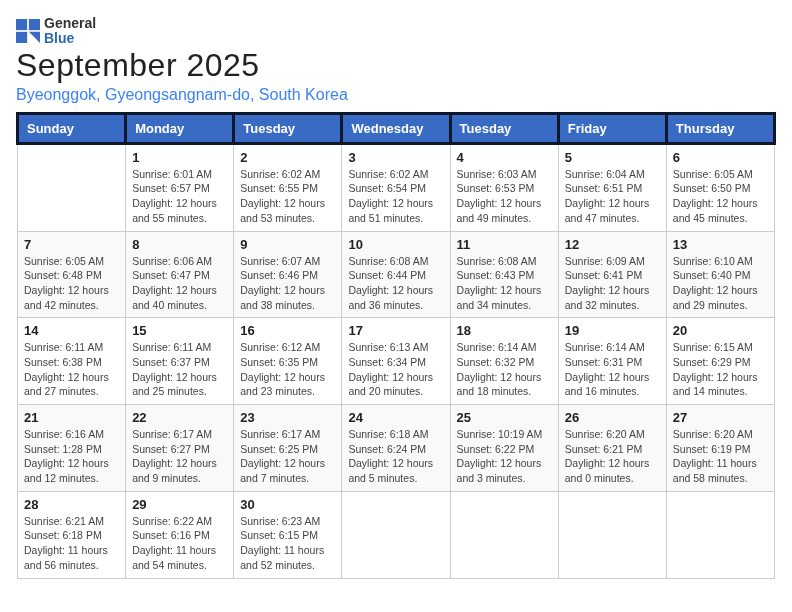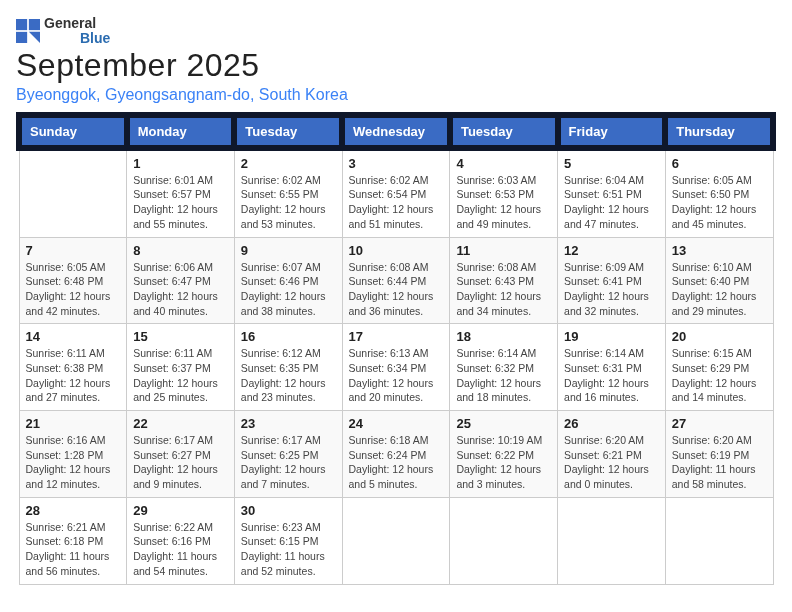--- a/index.html
+++ b/index.html
@@ -26,21 +26,20 @@
       font-size: 14px;
       font-weight: bold;
       color: #333;
       line-height: 1.1;
     }
     .logo-text-blue {
       font-size: 14px;
       font-weight: bold;
       color: #2b6cb0;
       line-height: 1.1;
-      margin-left: 36px;
     }
     .logo-icon {
       width: 24px;
       height: 24px;
     }
     .title-section {
       text-align: left;
     }
     .month-title {
       font-size: 32px;
@@ -59,21 +58,21 @@
       margin-top: 8px;
       font-size: 11px;
     }
     .calendar-table th {
       background-color: #3a6bc4;
       color: #fff;
       text-align: left;
       padding: 6px 8px;
       font-size: 13px;
       font-weight: bold;
-      border: 6px solid #0f172a;
+      border: 3px solid #0f172a;
     }
     .calendar-table td {
       border: 1px solid #ccc;
       vertical-align: top;
       padding: 5px 6px;
       width: 108px;
       min-height: 80px;
       background: #fff;
     }
     .calendar-table tr:nth-child(even) td {

